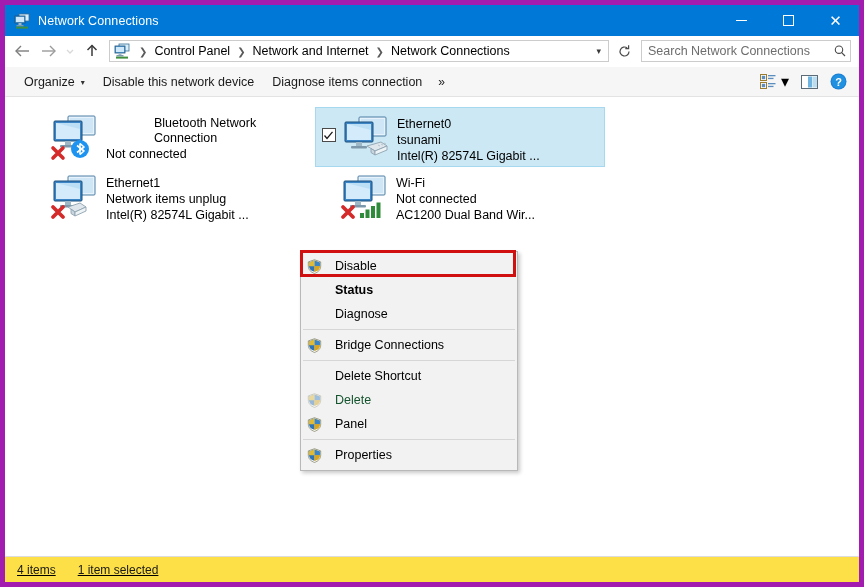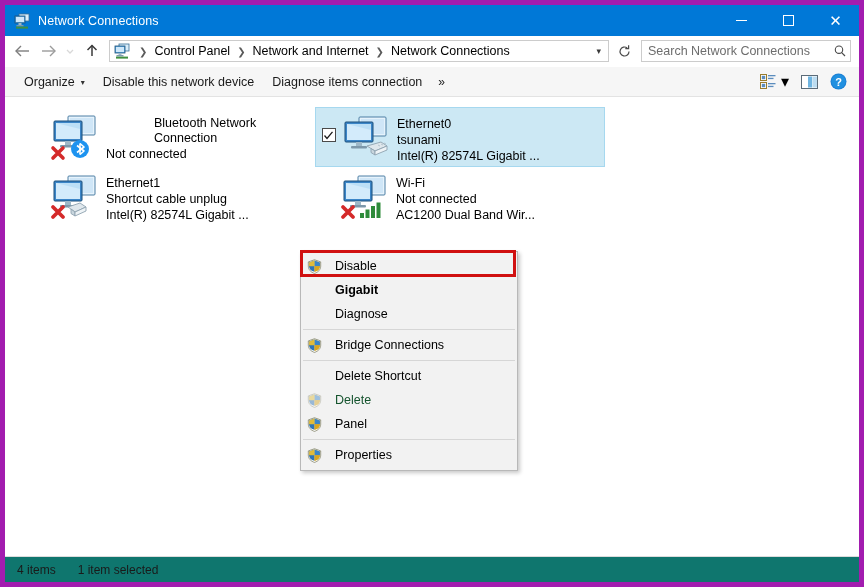--- a/index.html
+++ b/index.html
@@ -269,28 +269,29 @@
     color: #000000;
     line-height: 16px;
     white-space: nowrap;
     overflow: hidden;
     text-overflow: ellipsis;
   }
 
   
   .statusbar {
     height: 26px;
-    background: #0f766e;
+    background: #fde047;
     border-top: 1px solid #dcdcdc;
     display: flex;
     align-items: center;
     flex: 0 0 auto;
     padding-left: 12px;
     box-sizing: border-box;
     gap: 22px;
+    text-decoration: underline;
   }
   .status-text {
     font-size: 12px;
     color: #1a1a1a;
   }
 
   
   .ctxmenu {
     position: absolute;
     left: 295px;
@@ -568,21 +569,21 @@
             </g>
             <g>
               <path d="M18 36 L30 32 L36 36 L25 41 Z" fill="#dfe7ec" stroke="#8fa3b0" stroke-width="0.9"></path>
               <path d="M21 38 L25 41 L25 45 L21 42.5 Z" fill="#c9d6de" stroke="#8fa3b0" stroke-width="0.9"></path>
               <path d="M25 41 L36 36 L36 40 L25 45 Z" fill="#eef3f6" stroke="#8fa3b0" stroke-width="0.9"></path>
             </g>
           </svg>
         </div>
         <div class="tile-text">
           <div class="tile-name">Ethernet1</div>
-          <div class="tile-sub">Shortcut cable unplug</div>
+          <div class="tile-sub">Network items unplug</div>
           <div class="tile-sub">Intel(R) 82574L Gigabit ...</div>
         </div>
       </div>
 
       <div class="tile">
         <div class="tile-check"></div>
         <div class="tile-icon">
           <svg width="50" height="50" viewBox="0 0 50 50" class="mon-svg">
             <rect x="18" y="5" width="27" height="19" rx="1" fill="#e6f3fc" stroke="#4d7fa4" stroke-width="1"></rect>
             <rect x="20" y="7" width="23" height="15" fill="#cfe6f7"></rect>
@@ -622,21 +623,21 @@
             <path d="M8 1.6 L13.8 3.6 V7.6 L8 7.6 Z" fill="#3a85c9"></path>
             <path d="M8 7.6 L13.8 7.6 C13.8 10.2 11.9 12.6 8 13.7 Z" fill="#d9a520"></path>
             <path d="M8 1.6 L2.2 3.6 V7.6 L8 7.6 Z" fill="#e0bb3a"></path>
           </svg>
         </span>
         <span class="ctxlabel">Disable</span>
       </div>
 
       <div class="ctxitem bold">
         <span class="ctxicon"></span>
-        <span class="ctxlabel">Gigabit</span>
+        <span class="ctxlabel">Status</span>
       </div>
 
       <div class="ctxitem">
         <span class="ctxicon"></span>
         <span class="ctxlabel">Diagnose</span>
       </div>
 
       <div class="ctxsep"></div>
 
       <div class="ctxitem">

